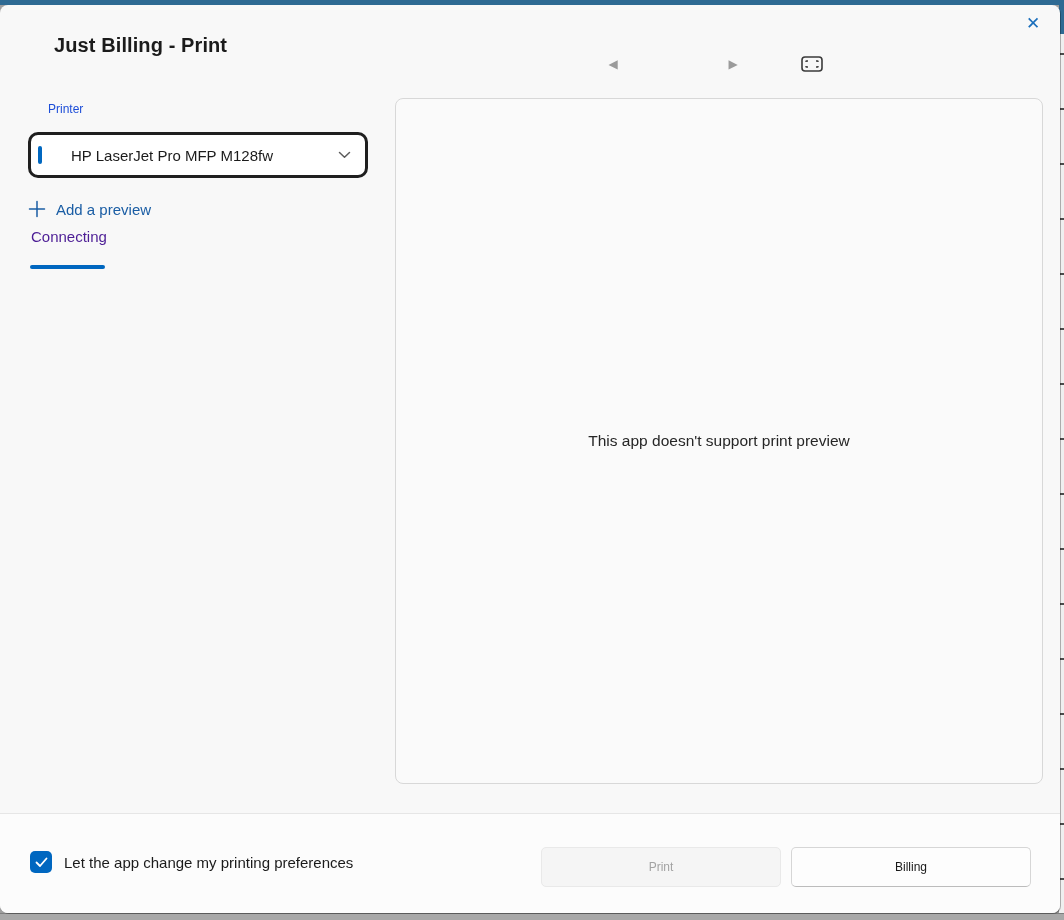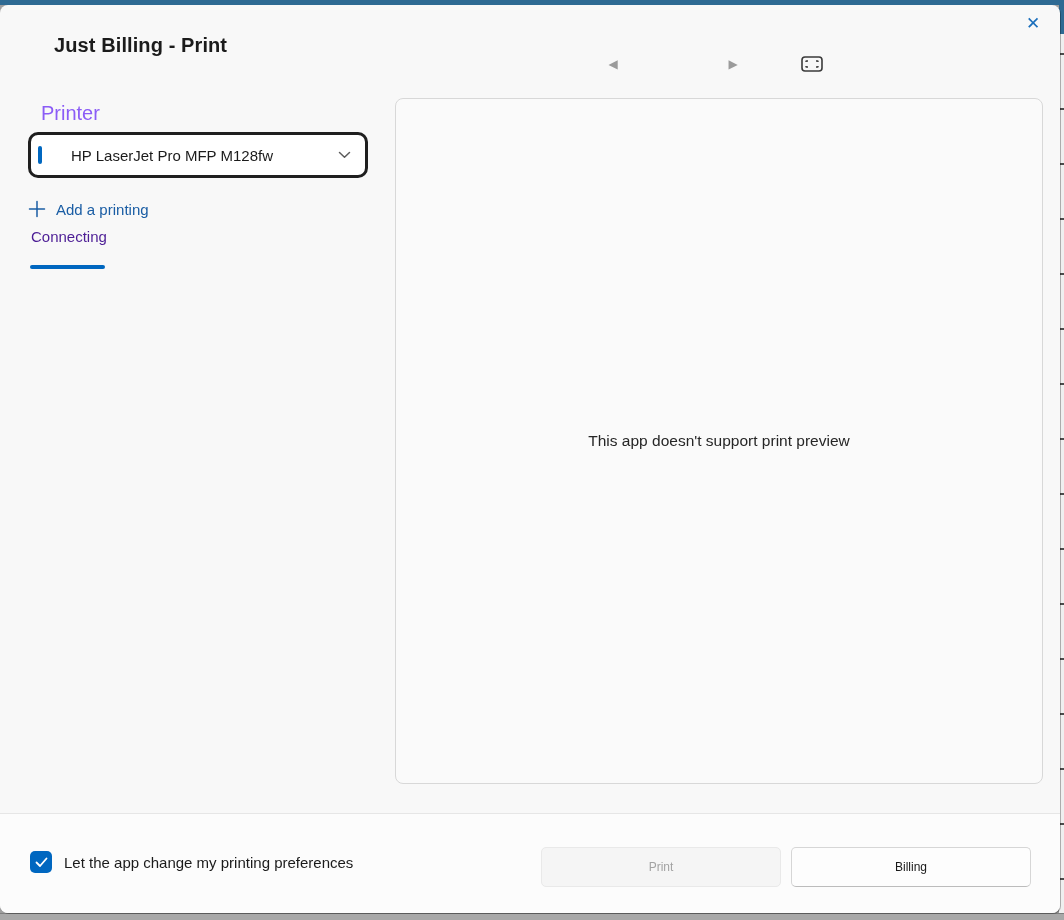--- a/index.html
+++ b/index.html
@@ -58,22 +58,22 @@
   .nav-prev { left: 600px; }
   .nav-next { left: 720px; }
   .fit-btn {
     position: absolute; left: 799px; top: 46px; width: 26px; height: 26px;
     display: flex; align-items: center; justify-content: center;
     background: transparent; border: none;
   }
 
   
   .printer-label {
-    position: absolute; left: 41px; top: 97px;
-    font-size: 20px; color: #8b5cf6;
+    position: absolute; left: 48px; top: 97px;
+    font-size: 12px; color: #1d4ed8;
   }
   .printer-combo {
     position: absolute; left: 28px; top: 127px; width: 340px; height: 46px;
     background: #ffffff;
     border: 3px solid #1f1f1f;
     border-radius: 10px;
     display: flex; align-items: center;
     cursor: pointer;
   }
   .combo-accent {
@@ -190,21 +190,21 @@
       </svg>
     </span>
   </div>
 
   <button class="add-printer">
     <span class="add-plus">
       <svg width="18" height="18" viewBox="0 0 18 18">
         <path d="M9 1.5 V16.5 M1.5 9 H16.5" stroke="#1a5da4" stroke-width="1.5" stroke-linecap="round"></path>
       </svg>
     </span>
-    <span>Add a printing</span>
+    <span>Add a preview</span>
   </button>
 
   <div class="status-text">Connecting</div>
   <div class="progress-track">
     <div class="progress-segment"></div>
   </div>
 
   <div class="preview-panel">
     <div class="preview-message">This app doesn't support print preview</div>
   </div>

